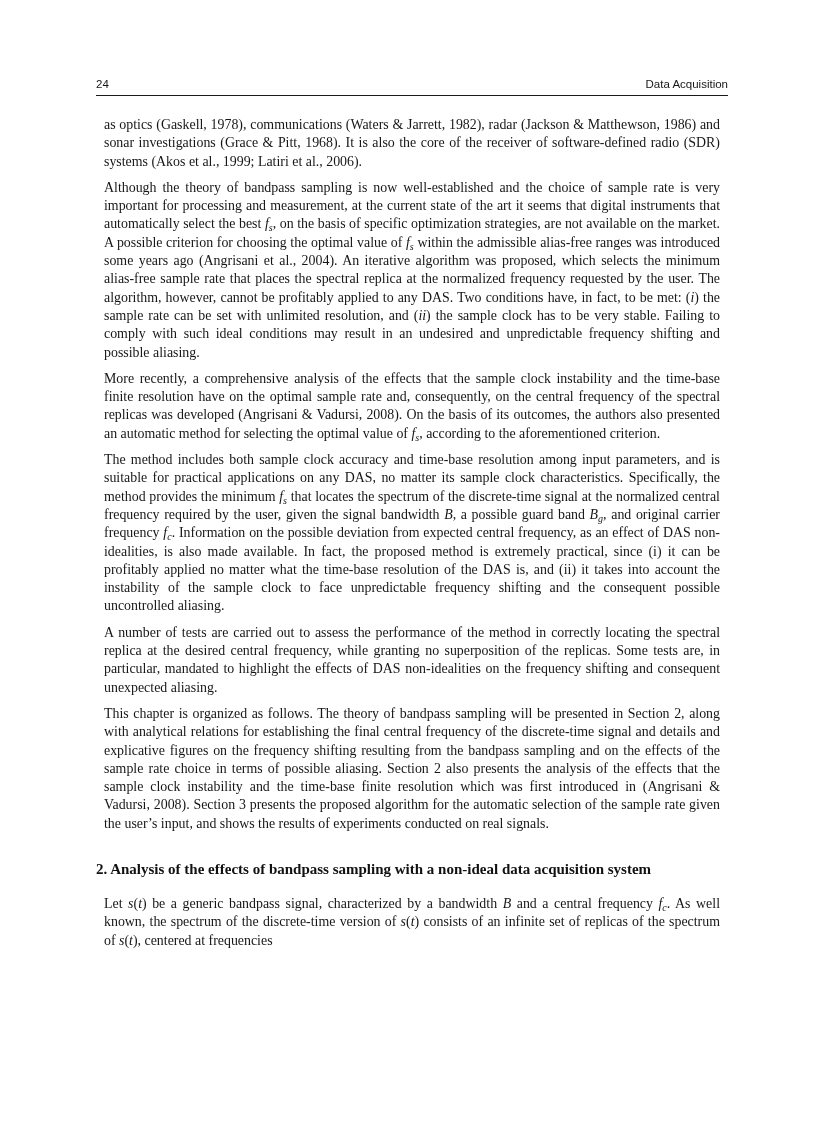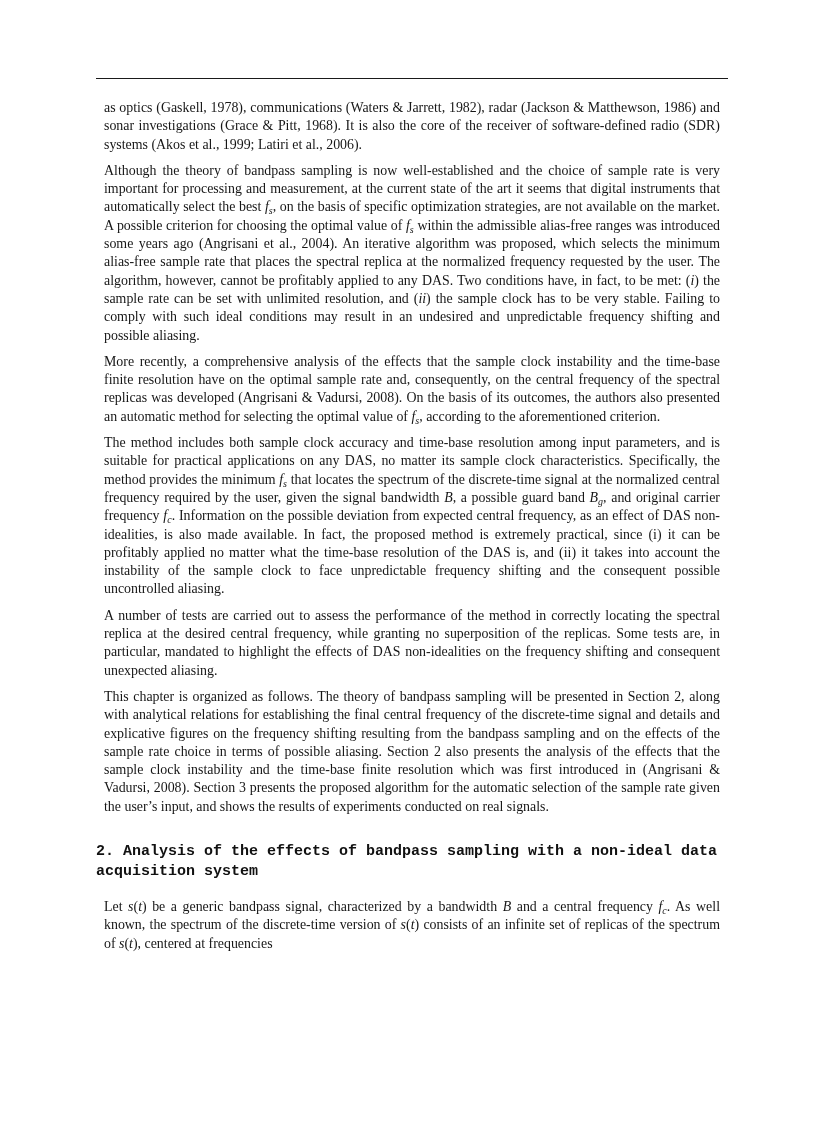--- a/index.html
+++ b/index.html
@@ -42,33 +42,37 @@
     margin: 8px;
     text-align: justify;
   }
   .it { font-style: italic; }
   .sub {
     font-size: 0.72em;
     vertical-align: -0.25em;
     line-height: 0;
   }
   .section-heading {
-    font-family: Liberation Mono, monospace;
+    font-family: Liberation Serif, serif;
     font-weight: bold;
     font-size: 15px;
     line-height: 20px;
     color: #111111;
     margin: 26px 0 16px 0;
   }
 </style>
 </head>
 <body>
 
 <div class="page">
 
+  <div class="header">
+    <span>24</span>
+    <span>Data Acquisition</span>
+  </div>
   <hr class="header-rule">
 
   <main class="body-text">
     <section>
         <p>as optics (Gaskell, 1978), communications (Waters &amp; Jarrett, 1982), radar (Jackson &amp; Matthewson, 1986) and sonar investigations (Grace &amp; Pitt, 1968). It is also the core of the receiver of software-defined radio (SDR) systems (Akos et al., 1999; Latiri et al., 2006).</p>
         <p>Although the theory of bandpass sampling is now well-established and the choice of sample rate is very important for processing and measurement, at the current state of the art it seems that digital instruments that automatically select the best <span class="it">f</span><span class="it sub">s</span>, on the basis of specific optimization strategies, are not available on the market. A possible criterion for choosing the optimal value of <span class="it">f</span><span class="it sub">s</span> within the admissible alias-free ranges was introduced some years ago (Angrisani et al., 2004). An iterative algorithm was proposed, which selects the minimum alias-free sample rate that places the spectral replica at the normalized frequency requested by the user. The algorithm, however, cannot be profitably applied to any DAS. Two conditions have, in fact, to be met: (<span class="it">i</span>) the sample rate can be set with unlimited resolution, and (<span class="it">ii</span>) the sample clock has to be very stable. Failing to comply with such ideal conditions may result in an undesired and unpredictable frequency shifting and possible aliasing.</p>
         <p>More recently, a comprehensive analysis of the effects that the sample clock instability and the time-base finite resolution have on the optimal sample rate and, consequently, on the central frequency of the spectral replicas was developed (Angrisani &amp; Vadursi, 2008). On the basis of its outcomes, the authors also presented an automatic method for selecting the optimal value of <span class="it">f</span><span class="it sub">s</span>, according to the aforementioned criterion.</p>
         <p>The method includes both sample clock accuracy and time-base resolution among input parameters, and is suitable for practical applications on any DAS, no matter its sample clock characteristics. Specifically, the method provides the minimum <span class="it">f</span><span class="it sub">s</span> that locates the spectrum of the discrete-time signal at the normalized central frequency required by the user, given the signal bandwidth <span class="it">B</span>, a possible guard band <span class="it">B</span><span class="it sub">g</span>, and original carrier frequency <span class="it">f</span><span class="it sub">c</span>. Information on the possible deviation from expected central frequency, as an effect of DAS non-idealities, is also made available. In fact, the proposed method is extremely practical, since (i) it can be profitably applied no matter what the time-base resolution of the DAS is, and (ii) it takes into account the instability of the sample clock to face unpredictable frequency shifting and the consequent possible uncontrolled aliasing.</p>
         <p>A number of tests are carried out to assess the performance of the method in correctly locating the spectral replica at the desired central frequency, while granting no superposition of the replicas. Some tests are, in particular, mandated to highlight the effects of DAS non-idealities on the frequency shifting and consequent unexpected aliasing.</p>
         <p>This chapter is organized as follows. The theory of bandpass sampling will be presented in Section 2, along with analytical relations for establishing the final central frequency of the discrete-time signal and details and explicative figures on the frequency shifting resulting from the bandpass sampling and on the effects of the sample rate choice in terms of possible aliasing. Section 2 also presents the analysis of the effects that the sample clock instability and the time-base finite resolution which was first introduced in (Angrisani &amp; Vadursi, 2008). Section 3 presents the proposed algorithm for the automatic selection of the sample rate given the user’s input, and shows the results of experiments conducted on real signals.</p>

